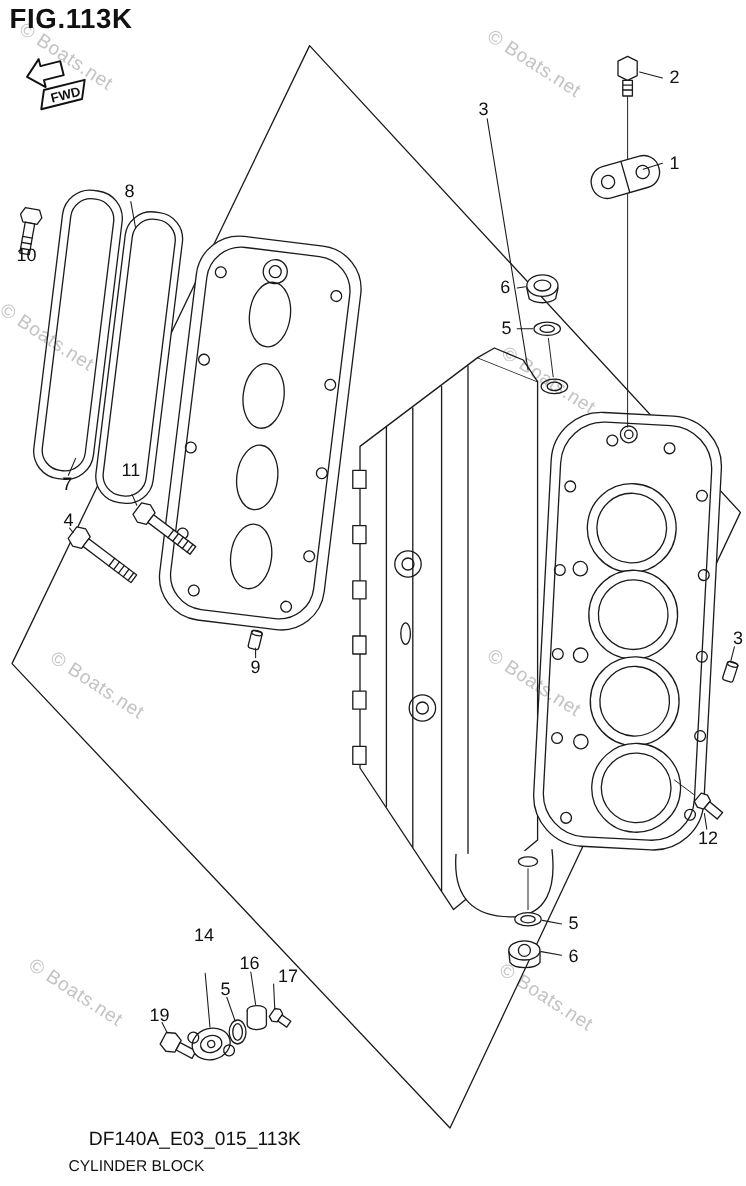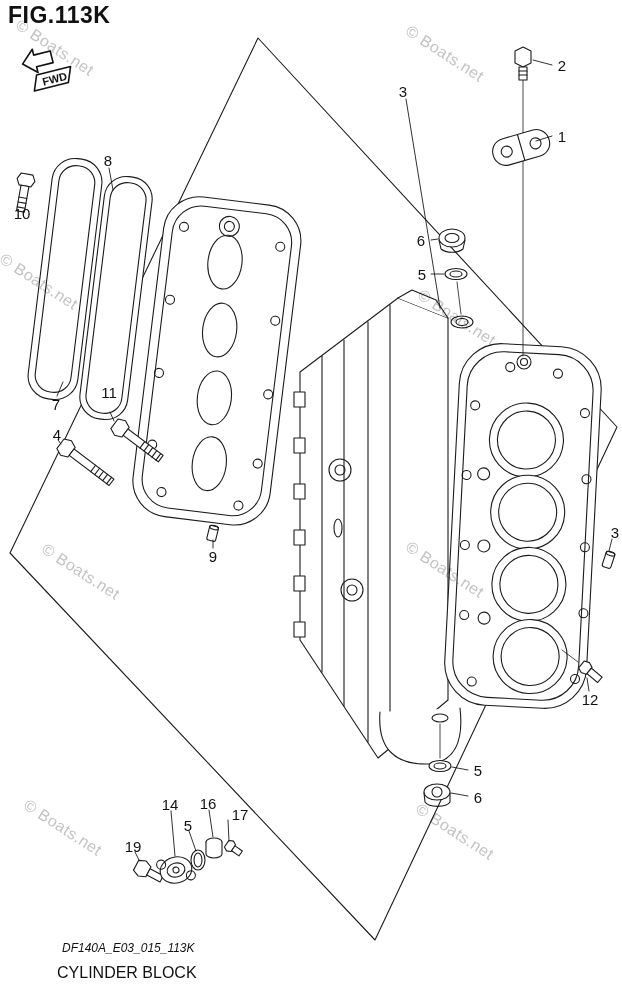--- a/index.html
+++ b/index.html
@@ -4,22 +4,22 @@
 <style>
   html,body{margin:0;padding:0;background:#fff;}
   .page{position:relative;width:622px;height:988px;background:#ffffff;overflow:hidden;
         font-family:"Liberation Sans",sans-serif;color:#111;}
   .fig-title{position:absolute;left:8px;top:2px;font-size:23px;font-weight:700;letter-spacing:.5px;z-index:6;}
   .wm{position:absolute;color:#c3c3c3;font-size:16px;letter-spacing:.5px;white-space:nowrap;
       transform:rotate(33deg);transform-origin:0 0;mix-blend-mode:multiply;z-index:5;}
   svg.art{position:absolute;left:0;top:0;z-index:2;}
   .fwd{position:absolute;left:20px;top:40px;z-index:4;}
   .callout{position:absolute;transform:translate(-50%,-50%);font-size:15px;line-height:1;z-index:6;}
-  .footer-code{position:absolute;left:62px;top:941px;font-size:12px;z-index:6;font-style:italic;}
-  .footer-name{position:absolute;left:57px;top:964px;font-size:16px;z-index:6;}
+  .footer-code{position:absolute;left:74px;top:941px;font-size:16px;z-index:6;}
+  .footer-name{position:absolute;left:57px;top:964px;font-size:13px;z-index:6;}
 </style>
 </head>
 <body>
 
 <div class="page">
 
   <span class="wm" style="left:22px;top:16px">© Boats.net</span>
   <span class="wm" style="left:412px;top:22px">© Boats.net</span>
   <span class="wm" style="left:6px;top:250px">© Boats.net</span>
   <span class="wm" style="left:424px;top:286px">© Boats.net</span>
@@ -272,21 +272,21 @@
   <div class="callout" style="left:478px;top:770px">5</div>
   <div class="callout" style="left:421px;top:240px">6</div>
   <div class="callout" style="left:478px;top:797px">6</div>
   <div class="callout" style="left:56px;top:404px">7</div>
   <div class="callout" style="left:108px;top:160px">8</div>
   <div class="callout" style="left:213px;top:556px">9</div>
   <div class="callout" style="left:22px;top:213px">10</div>
   <div class="callout" style="left:109px;top:392px">11</div>
   <div class="callout" style="left:590px;top:699px">12</div>
   <div class="callout" style="left:615px;top:532px">3</div>
-  <div class="callout" style="left:170px;top:804px">14</div>
+  <div class="callout" style="left:170px;top:780px">14</div>
   <div class="callout" style="left:188px;top:825px">5</div>
   <div class="callout" style="left:208px;top:803px">16</div>
   <div class="callout" style="left:240px;top:814px">17</div>
   <div class="callout" style="left:133px;top:846px">19</div>
 
   <div class="footer-code">DF140A_E03_015_113K</div>
   <div class="footer-name">CYLINDER BLOCK</div>
 </div>
 
 </body></html>

